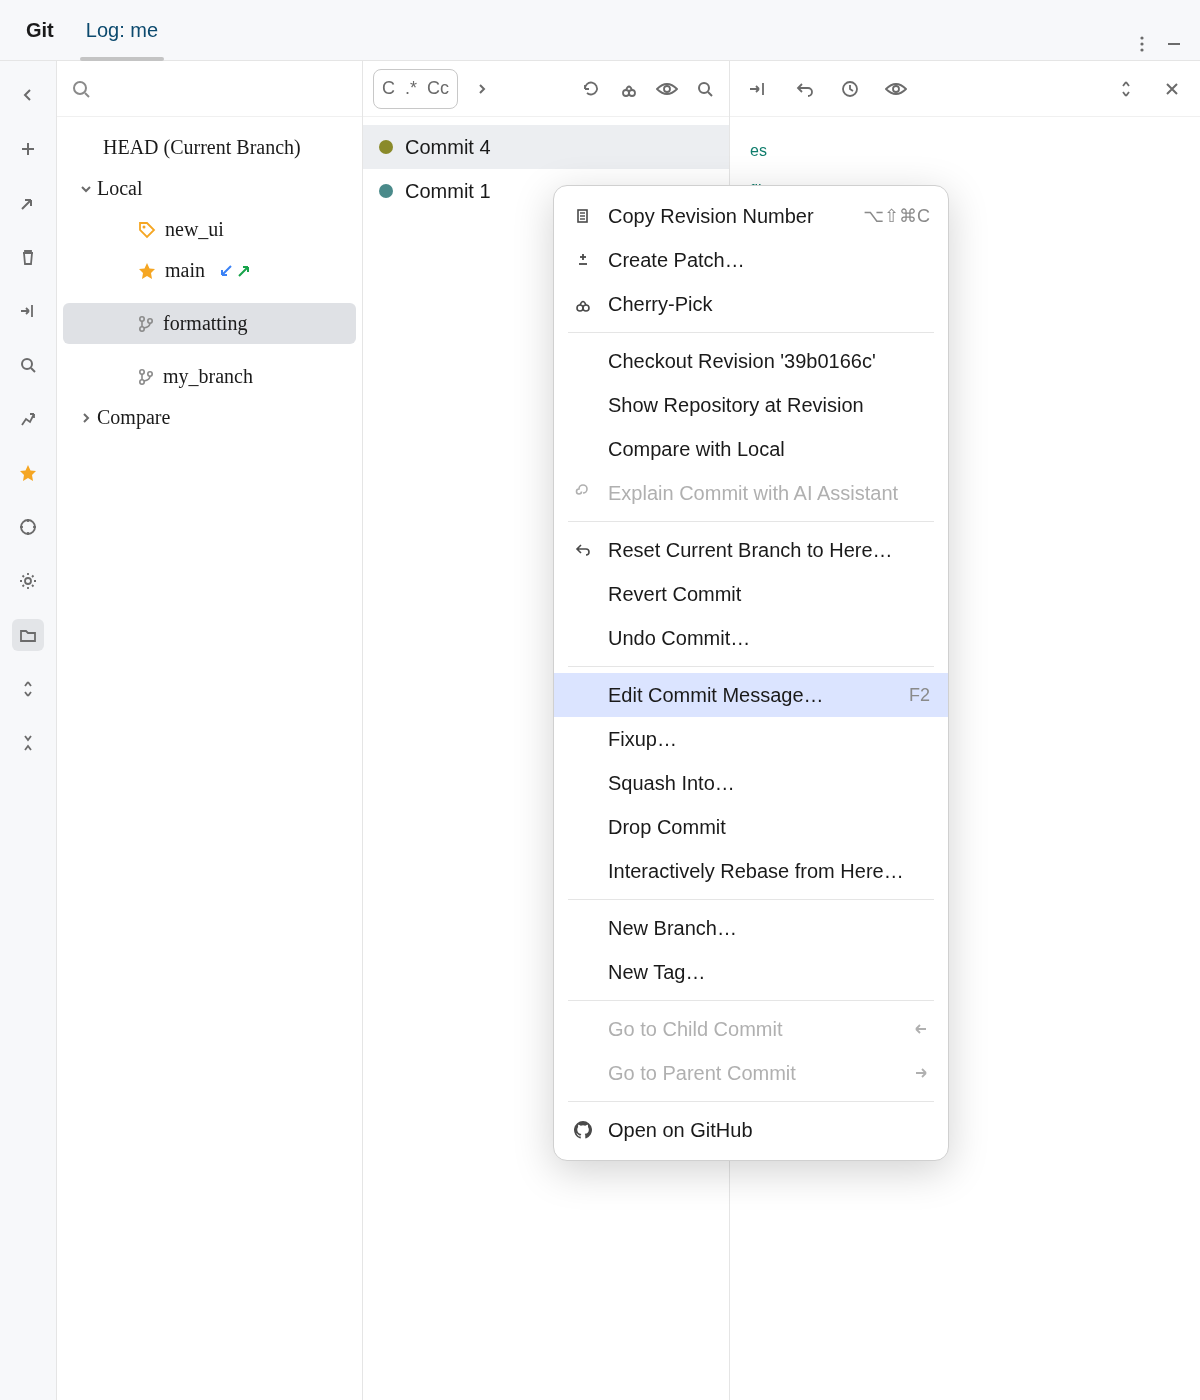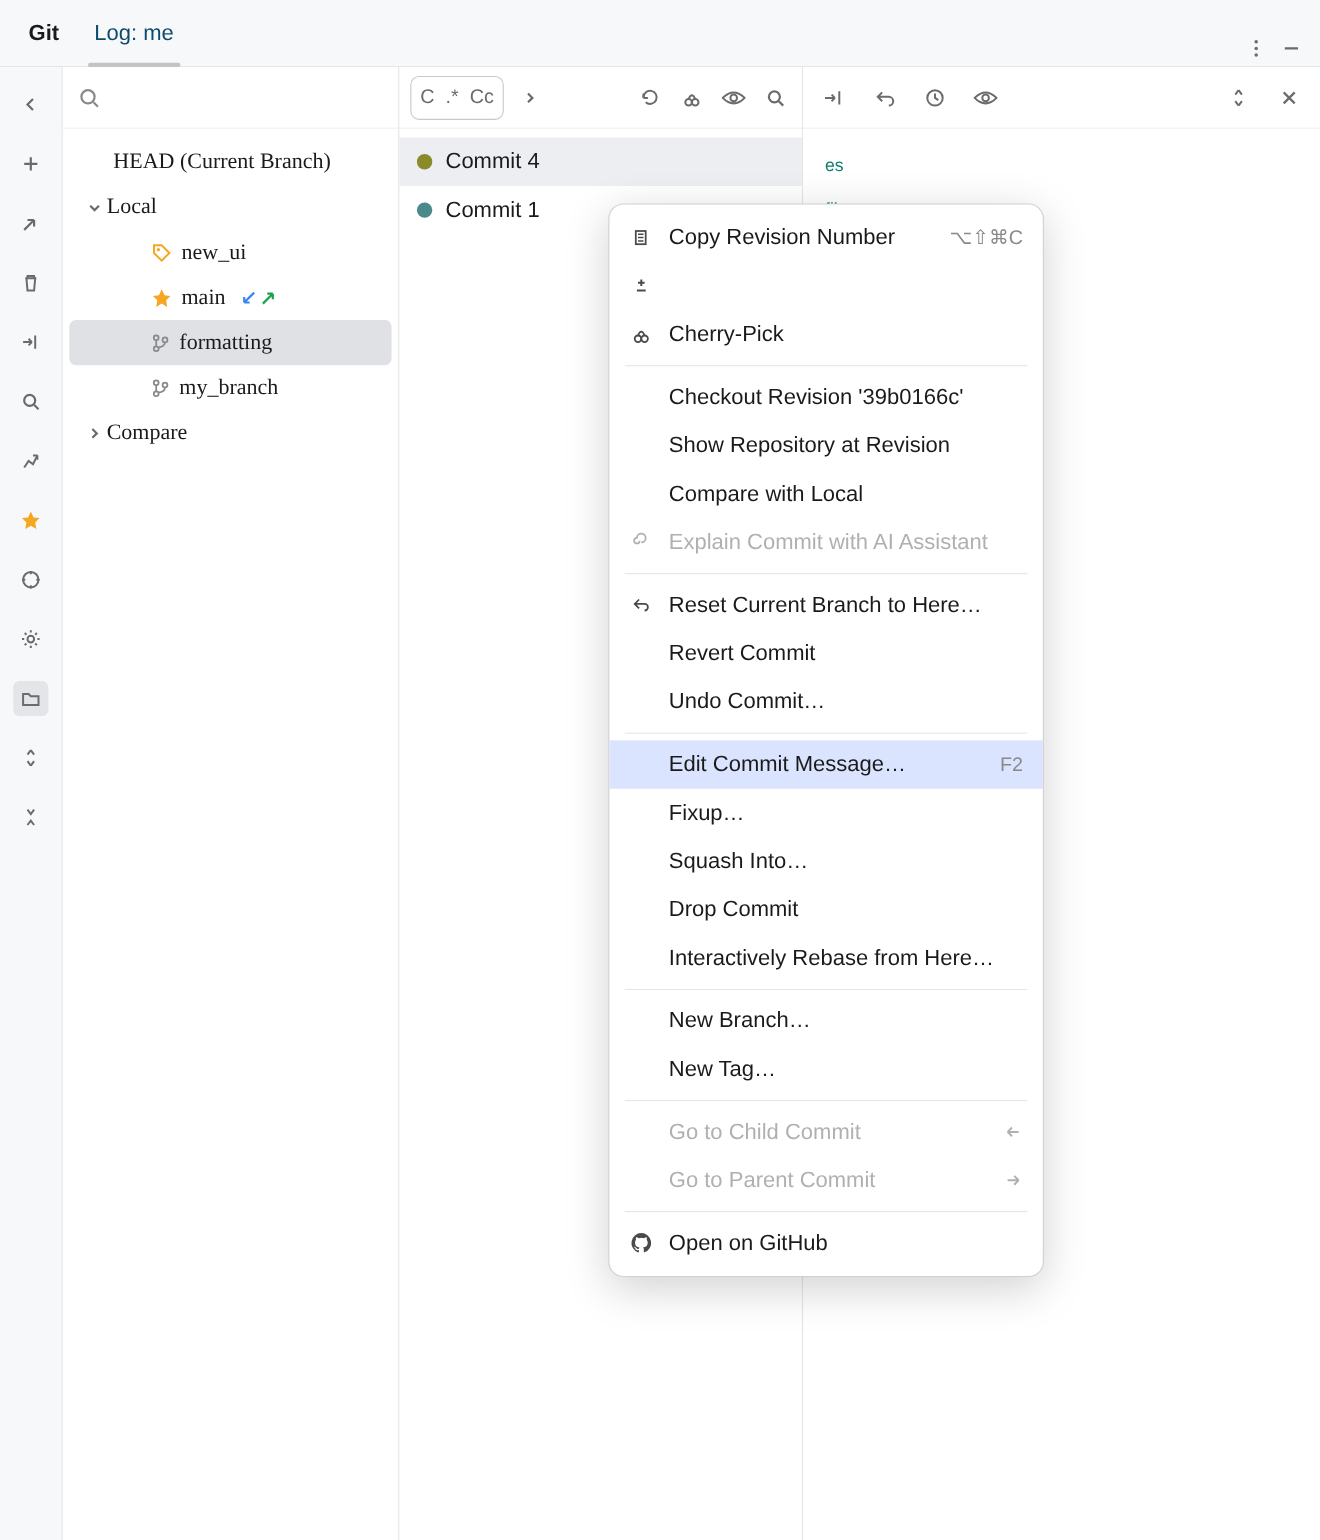--- a/index.html
+++ b/index.html
@@ -18,21 +18,21 @@
   .left-rail { width: 57px; border-right: 1px solid #e5e5e5; display: flex; flex-direction: column; align-items: center; padding-top: 18px; gap: 22px; background: #f7f8fa; }
   .left-rail .rail-btn { width: 32px; height: 32px; display: flex; align-items: center; justify-content: center; color: #6b6b6b; cursor: pointer; border-radius: 6px; }
   .left-rail .rail-btn.active { background: #e3e5e8; }
   .left-rail .rail-btn.star { color: #f5a623; }
 
   .branches-panel { width: 306px; border-right: 1px solid #e5e5e5; display: flex; flex-direction: column; }
   .branches-panel .search-row { height: 56px; display: flex; align-items: center; padding: 0 14px; border-bottom: 1px solid #f0f0f0; }
   .branches-panel .search-icon { color: #8a8a8a; }
   .tree { padding-top: 10px; font-size: 20px; }
   .tree-row { display: flex; align-items: center; height: 41px; padding: 0 10px; cursor: pointer; white-space: nowrap; font-family: Liberation Serif, serif; }
-  .tree-row.selected { background: #dfe1e5; border-radius: 6px; margin: 0 6px; padding: 0 4px; }
+  .tree-row.selected { background: #dfe1e5; border-radius: 6px; margin: 12px 6px; padding: 0 4px; }
   .tree-row .indent0 { width: 8px; }
   .tree-row .indent1 { width: 36px; }
   .tree-row .indent2 { width: 70px; }
   .tree-row .chev { width: 22px; display: inline-flex; justify-content: center; color: #6b6b6b; }
   .tree-row .tag-icon { color: #f5a623; margin-right: 8px; }
   .tree-row .star-icon { color: #f5a623; margin-right: 8px; }
   .tree-row .branch-icon { color: #8a8a8a; margin-right: 8px; }
   .tree-row .arrows { margin-left: 14px; display: inline-flex; gap: 4px; }
   .tree-row .arrows .in { color: #3b82f6; }
   .tree-row .arrows .out { color: #16a34a; }
@@ -369,20 +369,21 @@
     <span class="mi-short">⌥⇧⌘C</span>
   </div>
   <div class="menu-item">
     <span class="mi-icon">
         <svg width="16" height="16" viewBox="0 0 16 16">
           <line x1="8" y1="2" x2="8" y2="8" stroke="currentColor" stroke-width="1.8"></line>
           <line x1="5" y1="5" x2="11" y2="5" stroke="currentColor" stroke-width="1.8"></line>
           <line x1="4" y1="12" x2="12" y2="12" stroke="currentColor" stroke-width="1.8"></line>
         </svg>
       </span>
+    <span class="mi-label">Create Patch…</span>
   </div>
   <div class="menu-item">
     <span class="mi-icon">
         <svg width="18" height="18" viewBox="0 0 18 18">
           <circle cx="6" cy="13" r="3" stroke="currentColor" stroke-width="1.6" fill="none"></circle>
           <circle cx="12" cy="13" r="3" stroke="currentColor" stroke-width="1.6" fill="none"></circle>
           <path d="M6 10 Q9 3 12 10" stroke="currentColor" stroke-width="1.6" fill="none"></path>
         </svg>
       </span>
     <span class="mi-label">Cherry-Pick</span>

